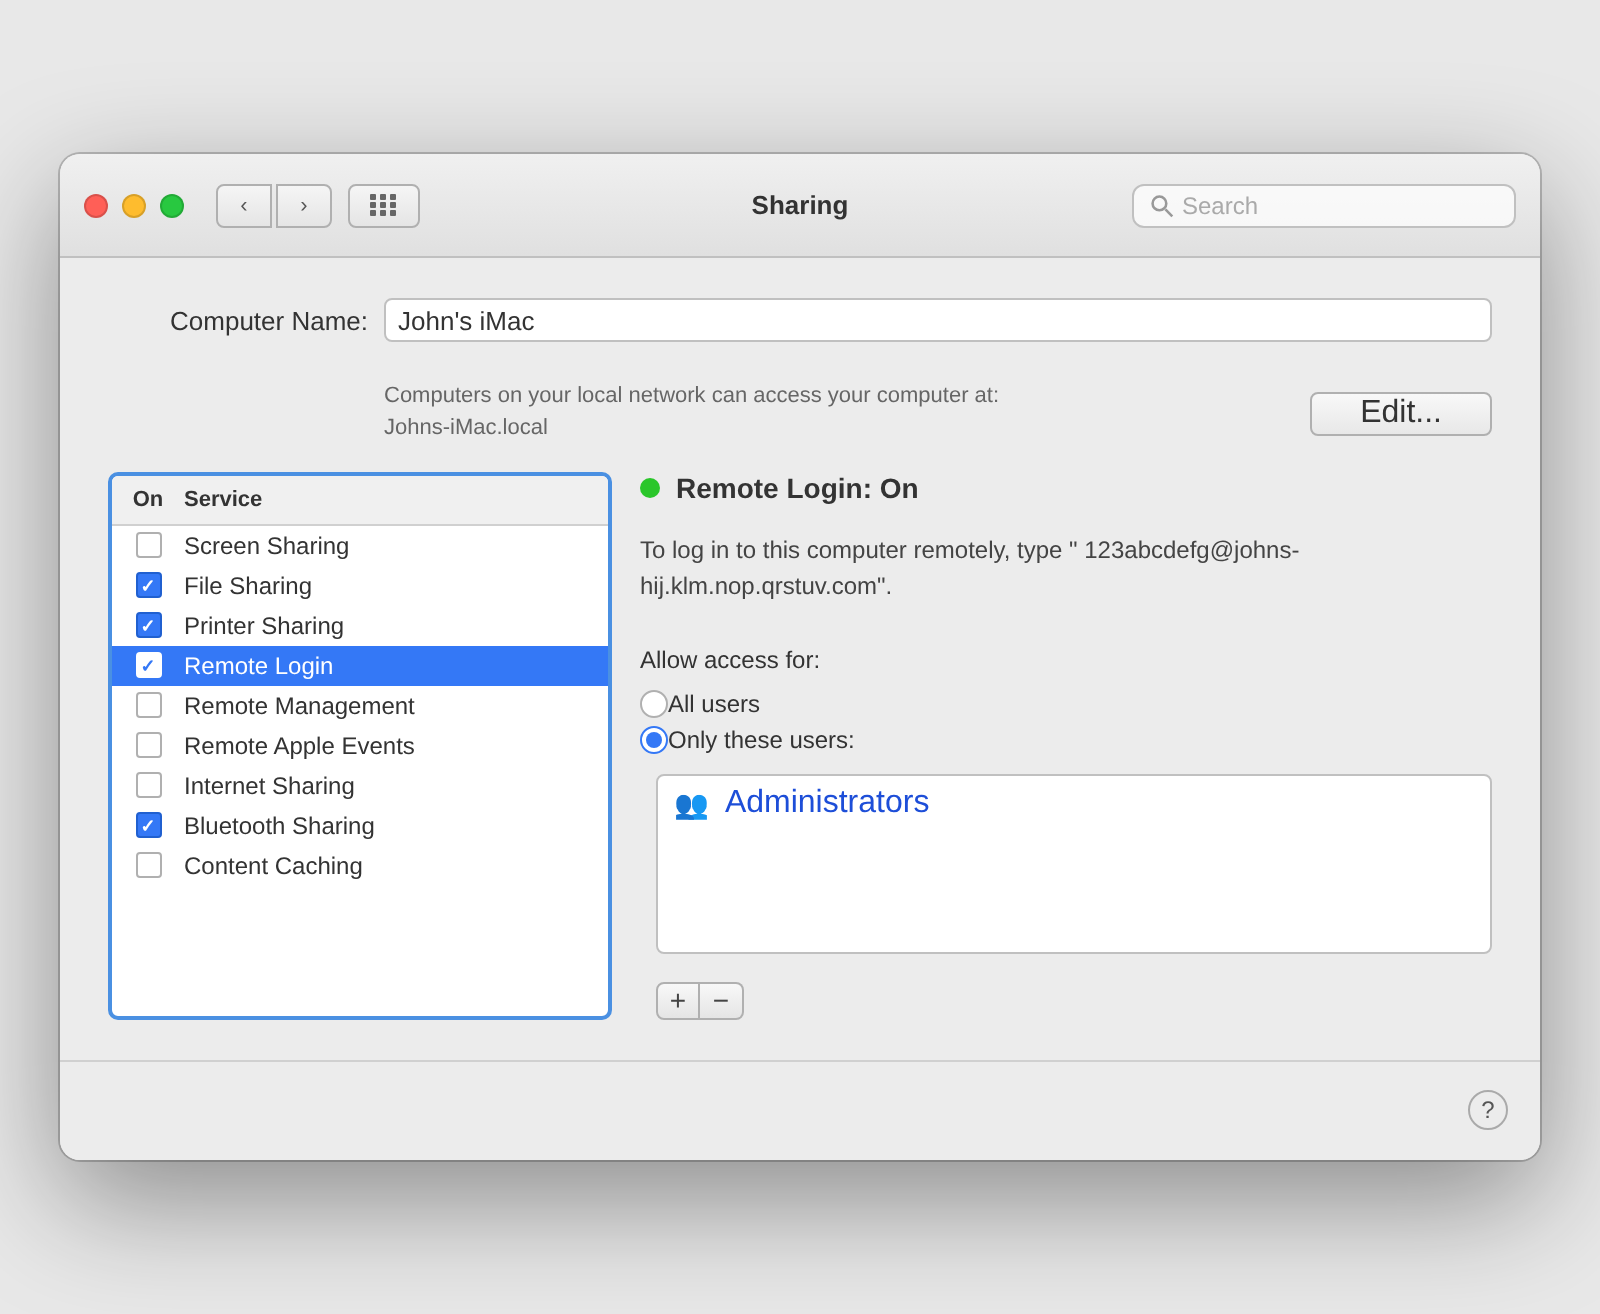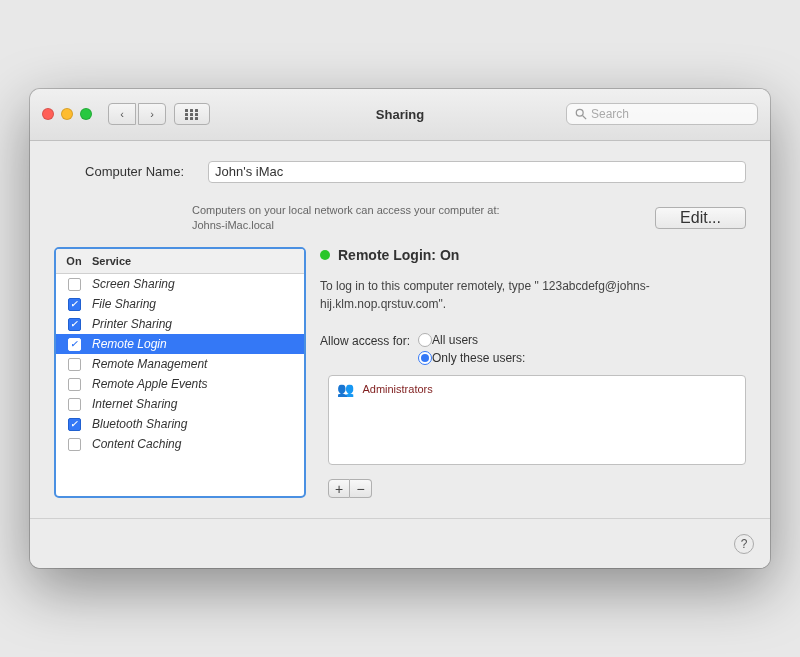--- a/index.html
+++ b/index.html
@@ -117,21 +117,20 @@
       font-size: 12px;
     }
     .content {
       padding: 20px 24px;
       background: #ececec;
     }
     .computer-name-row {
       display: flex;
       align-items: center;
       margin-bottom: 20px;
-      gap: 16px;
     }
     .computer-name-label {
       font-size: 13px;
       font-weight: 400;
       color: #333;
       width: 130px;
       text-align: right;
       margin-right: 8px;
     }
     .computer-name-input {
@@ -200,21 +199,20 @@
       font-weight: 600;
       color: #333;
       padding: 2px 0;
     }
     .service-row {
       display: grid;
       grid-template-columns: 36px 1fr;
       align-items: center;
       padding: 3px 0;
       cursor: pointer;
-      font-style: italic;
     }
     .service-row.selected {
       background: #3478f6;
     }
     .service-row.selected .service-name {
       color: white;
     }
     .checkbox-cell {
       display: flex;
       align-items: center;
@@ -315,20 +313,21 @@
       background: #3478f6;
     }
     .radio-label {
       font-size: 12px;
       color: #333;
     }
     .access-row {
       display: flex;
       align-items: flex-start;
       gap: 8px;
+      flex-direction: column;
     }
     .access-for-label {
       font-size: 12px;
       color: #333;
       white-space: nowrap;
       margin-top: 1px;
     }
     .radio-group {
       display: flex;
       flex-direction: column;
@@ -346,22 +345,22 @@
       display: flex;
       align-items: center;
       gap: 8px;
       padding: 5px 8px;
     }
     .user-icon {
       color: #555;
       font-size: 14px;
     }
     .user-name {
-      font-size: 11px;
-      color: #7f1d1d;
+      font-size: 16px;
+      color: #1d4ed8;
     }
     .list-buttons {
       display: flex;
       gap: 0;
       margin-left: 8px;
       margin-top: 4px;
     }
     .list-btn {
       width: 22px;
       height: 19px;

